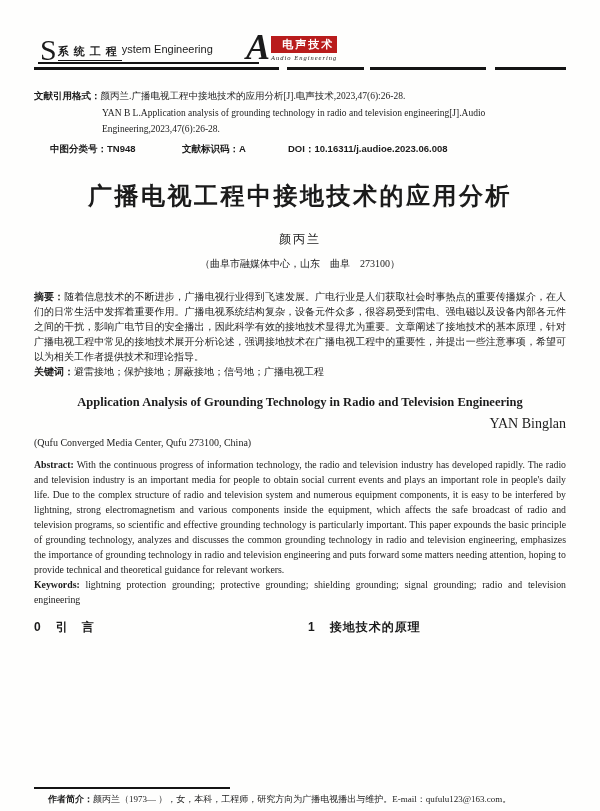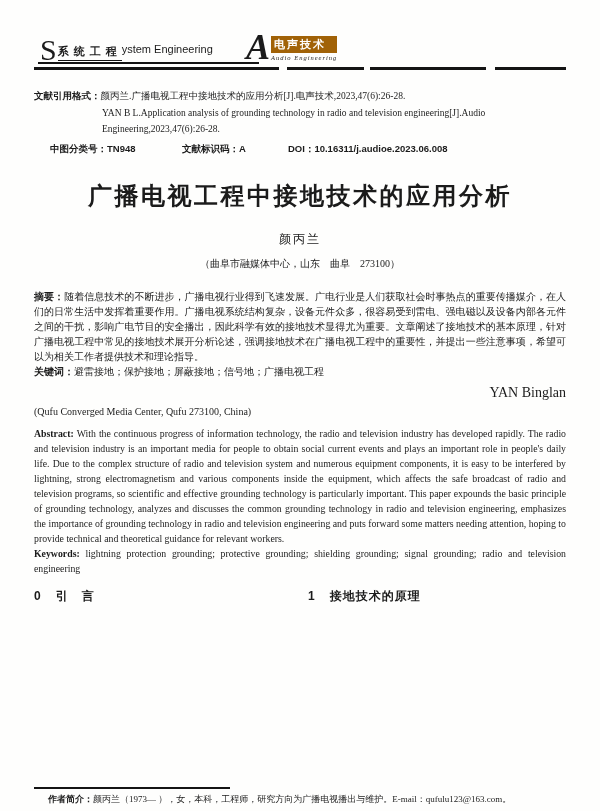--- a/index.html
+++ b/index.html
@@ -33,24 +33,25 @@
   .brand-center{
     position:absolute;left:212px;bottom:3px;
     display:flex;align-items:flex-end;
   }
   .big-a{
     font-size:36px;font-style:italic;font-weight:bold;line-height:0.72;
     font-family:"Liberation Serif","DejaVu Serif",serif;letter-spacing:-2px;
   }
   .logo-stack{display:flex;flex-direction:column;margin-left:3px;}
   .logo-cn{
-    background:#a16207;color:#fff;
+    background:#b91c1c;color:#fff;
     font-family:"Liberation Sans","DejaVu Sans",sans-serif;
     font-weight:bold;font-size:11px;letter-spacing:2px;
     padding:1px 3px;
+    text-align:right;
   }
   .logo-en{font-size:6.5px;font-style:italic;letter-spacing:1px;margin-top:1px;color:#222;}
   .header-rule{
     margin-top:3px;height:3px;
     background:linear-gradient(90deg,
       #141414 0 46%, transparent 46% 47.6%,
       #141414 47.6% 62%, transparent 62% 63.2%,
       #141414 63.2% 85%, transparent 85% 86.6%,
       #141414 86.6% 100%);
   }
@@ -141,20 +142,21 @@
     <span class="meta-item3"><span>DOI：</span><span>10.16311/j.audioe.2023.06.008</span></span>
   </div>
 
   <h1 class="title-cn">广播电视工程中接地技术的应用分析</h1>
   <div class="author-cn">颜丙兰</div>
   <div class="affil-cn">（曲阜市融媒体中心，山东　曲阜　273100）</div>
 
   <p class="abs-cn"><span class="lbl">摘要：</span><span>随着信息技术的不断进步，广播电视行业得到飞速发展。广电行业是人们获取社会时事热点的重要传播媒介，在人们的日常生活中发挥着重要作用。广播电视系统结构复杂，设备元件众多，很容易受到雷电、强电磁以及设备内部各元件之间的干扰，影响广电节目的安全播出，因此科学有效的接地技术显得尤为重要。文章阐述了接地技术的基本原理，针对广播电视工程中常见的接地技术展开分析论述，强调接地技术在广播电视工程中的重要性，并提出一些注意事项，希望可以为相关工作者提供技术和理论指导。</span></p>
   <p class="kw-cn"><span class="lbl">关键词：</span><span>避雷接地；保护接地；屏蔽接地；信号地；广播电视工程</span></p>
 
+  <h2 class="title-en">Application Analysis of Grounding Technology in Radio and Television Engineering</h2>
   <div class="author-en">YAN Binglan</div>
   <div class="affil-en">(Qufu Converged Media Center, Qufu 273100, China)</div>
 
   <p class="abs-en"><span class="lbl-en">Abstract: </span><span>With the continuous progress of information technology, the radio and television industry has developed rapidly. The radio and television industry is an important media for people to obtain social current events and plays an important role in people's daily life. Due to the complex structure of radio and television system and numerous equipment components, it is easy to be interfered by lightning, strong electromagnetism and various components inside the equipment, which affects the safe broadcast of radio and television programs, so scientific and effective grounding technology is particularly important. This paper expounds the basic principle of grounding technology, analyzes and discusses the common grounding technology in radio and television engineering, emphasizes the importance of grounding technology in radio and television engineering and puts forward some matters needing attention, hoping to provide technical and theoretical guidance for relevant workers.</span></p>
   <p class="kw-en"><span class="lbl-en">Keywords: </span><span>lightning protection grounding; protective grounding; shielding grounding; signal grounding; radio and television engineering</span></p>
 
   <div class="columns">
     <div class="col">
       <h3 class="sec"><span class="sec-num">0</span><span class="sec-t">引　言</span></h3>
     </div>

